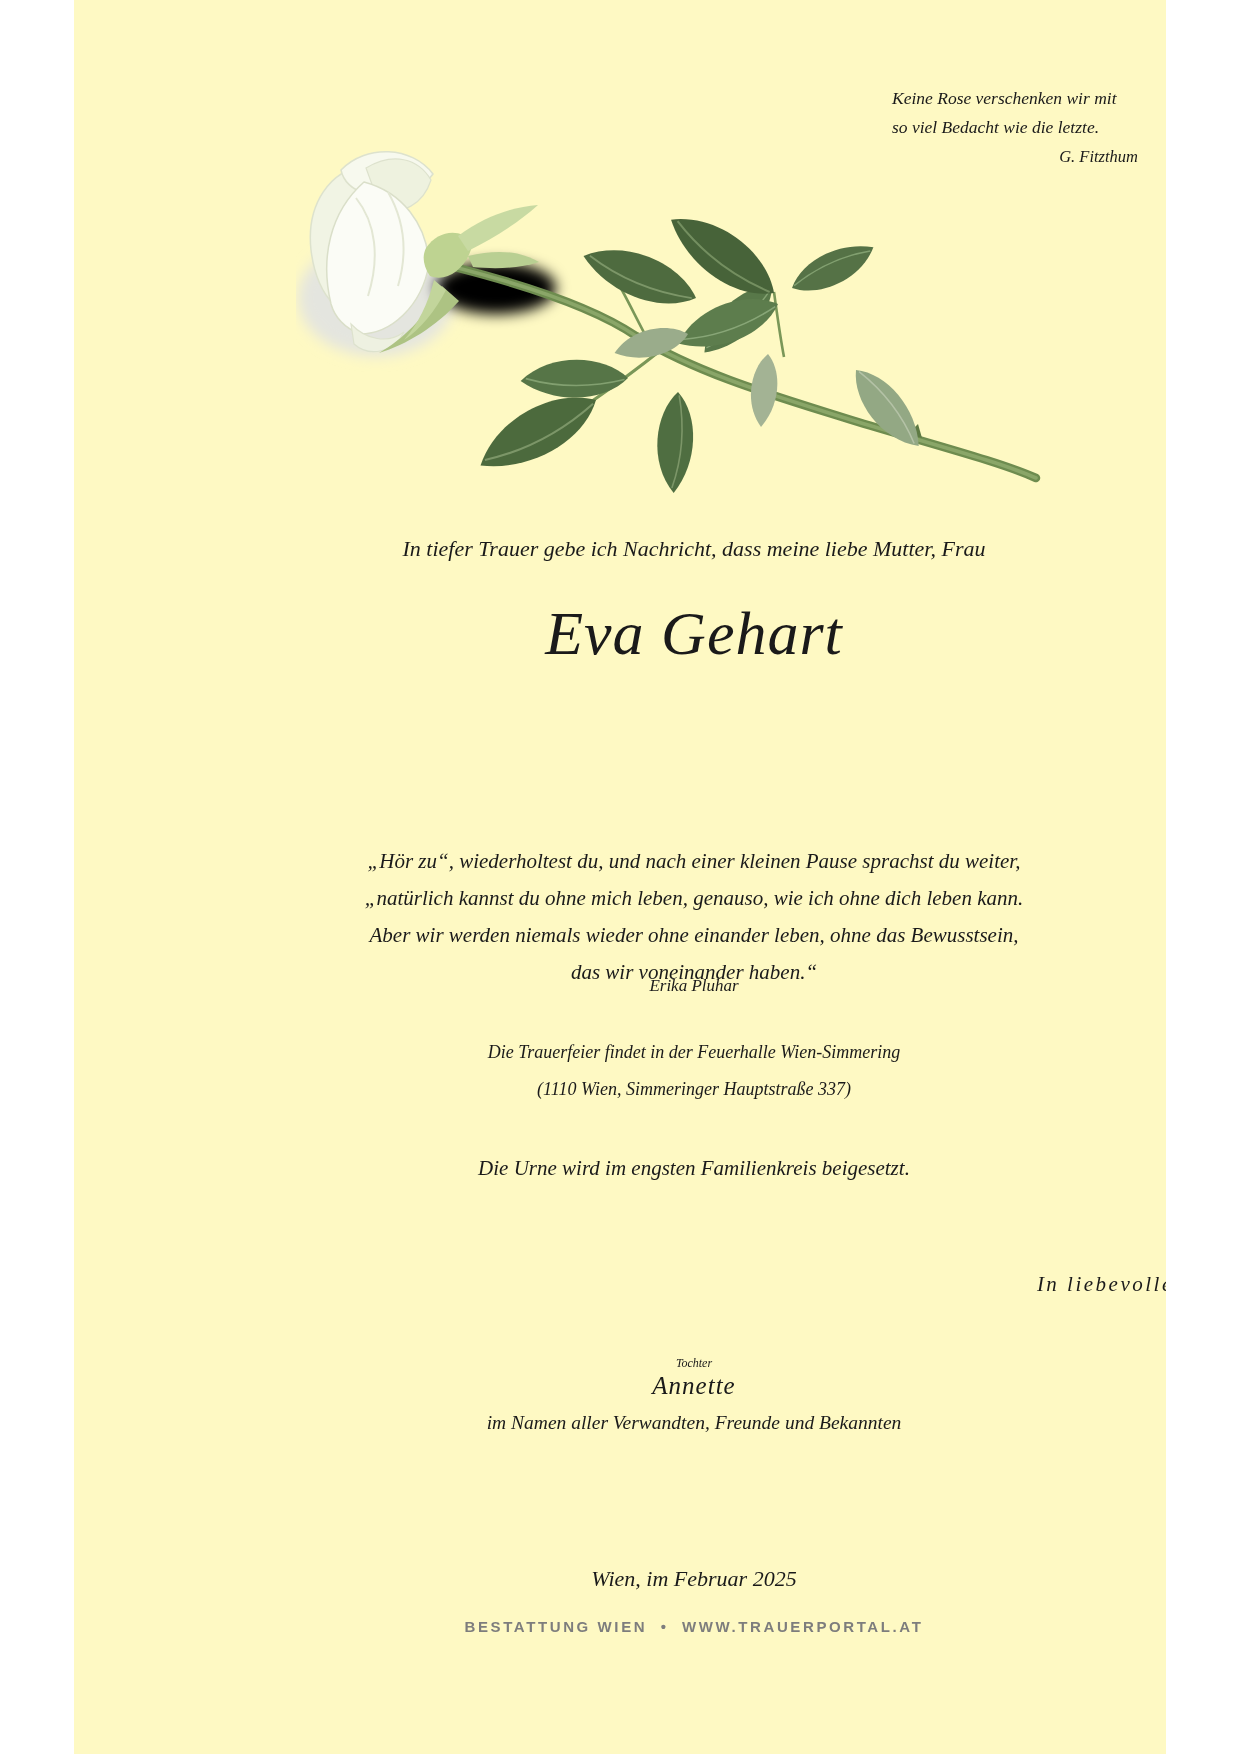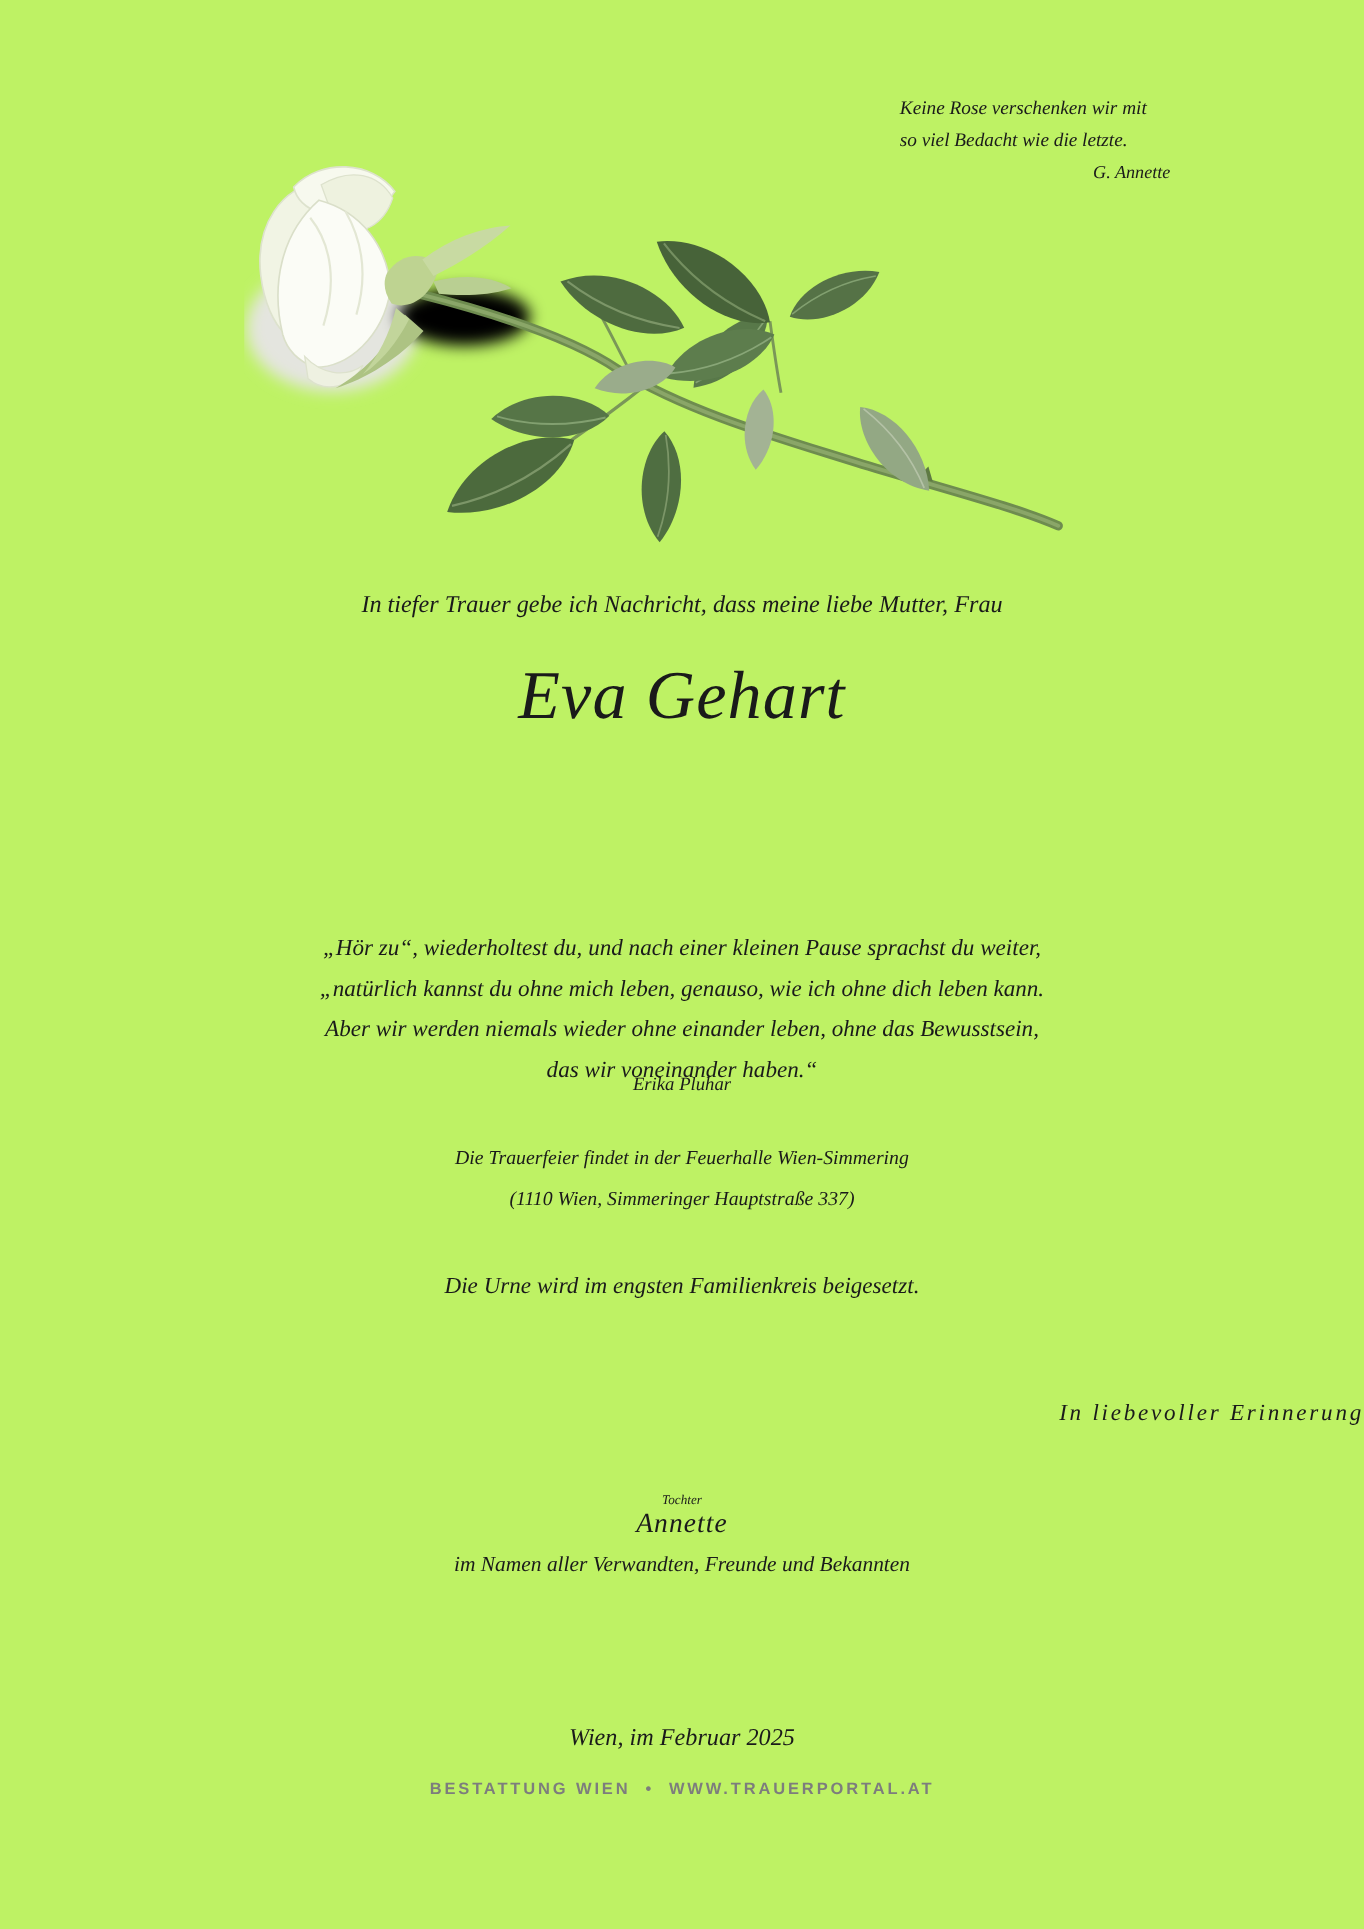--- a/index.html
+++ b/index.html
@@ -1,21 +1,21 @@
 <!DOCTYPE html>
 <html lang="de"><head>
 <meta charset="utf-8">
 <style>
   html, body { margin: 0; padding: 0; background: #ffffff; }
   .page {
     position: relative;
-    width: 1240px;
+    width: 1092px;
     height: 1754px;
     margin: 0 auto;
-    background: #bef264;
+    background: #fef9c3;
     overflow: hidden;
     color: #1a1a1a;
     font-family: "Liberation Serif", "DejaVu Serif", serif;
     font-style: italic;
   }
   .abs { position: absolute; }
   .center { left: 0; width: 1240px; text-align: center; }
 
   
   .epigraph {
@@ -54,21 +54,21 @@
   .line { display: block; }
 </style>
 </head>
 <body>
 
 <div class="page">
 
   <div class="abs epigraph">
     <span class="line">Keine Rose verschenken wir mit</span>
     <span class="line">so viel Bedacht wie die letzte.</span>
-    <span class="line attr">G. Annette</span>
+    <span class="line attr">G. Fitzthum</span>
   </div>
 
   <div class="abs rose-wrap">
     <svg viewBox="0 0 752 356" xmlns="http://www.w3.org/2000/svg">
       <defs>
         <filter id="soft" x="-50%" y="-50%" width="200%" height="200%">
           <feGaussianBlur stdDeviation="7"></feGaussianBlur>
         </filter>
         <path id="leaf" d="M0,0 C26,-30 84,-36 126,-10 C92,26 30,26 0,0 Z"></path>
       </defs>

